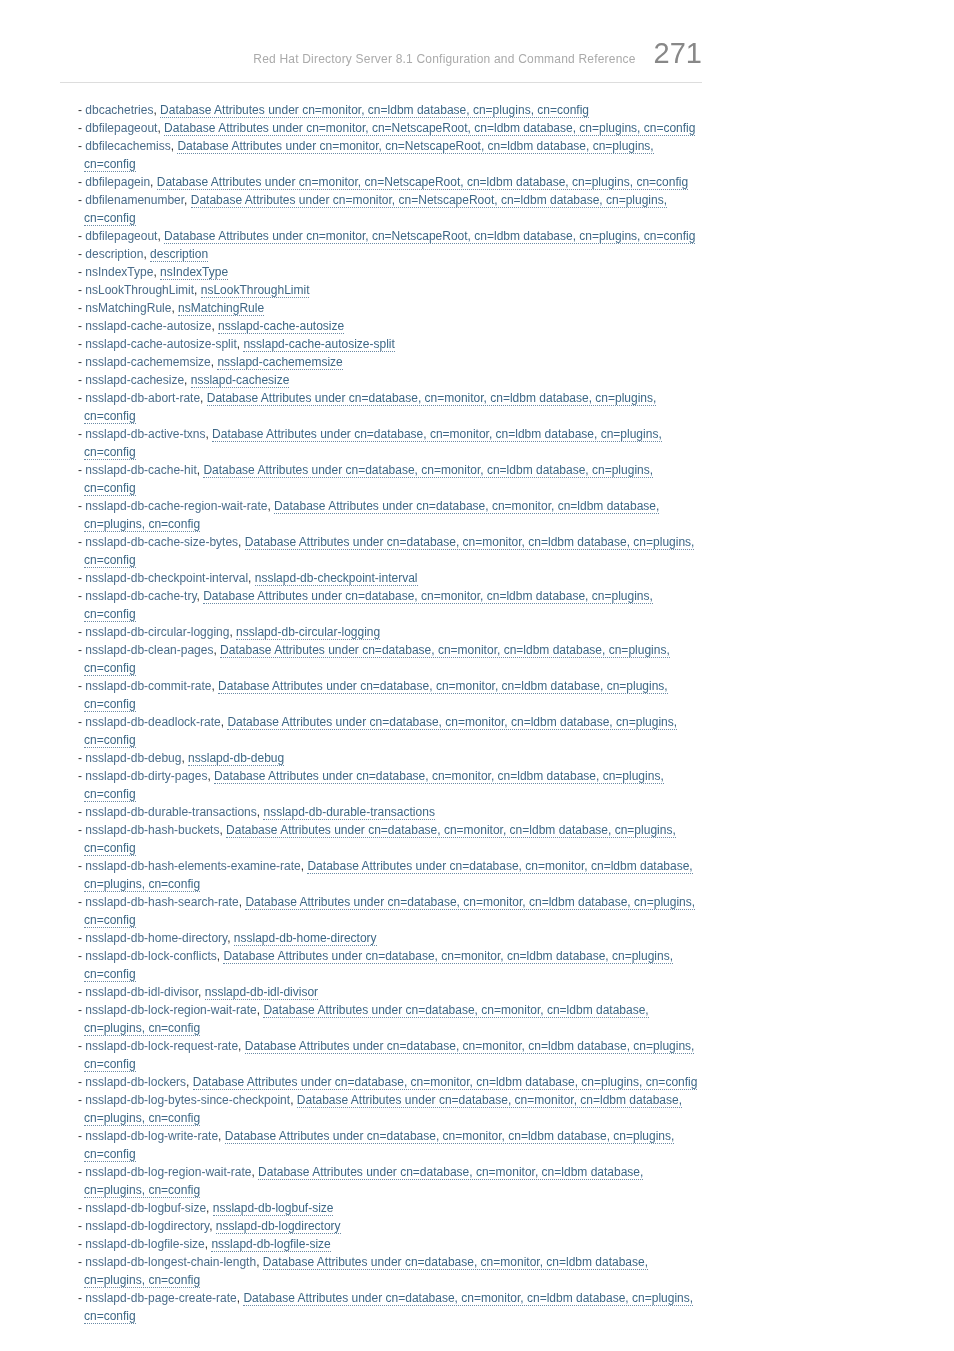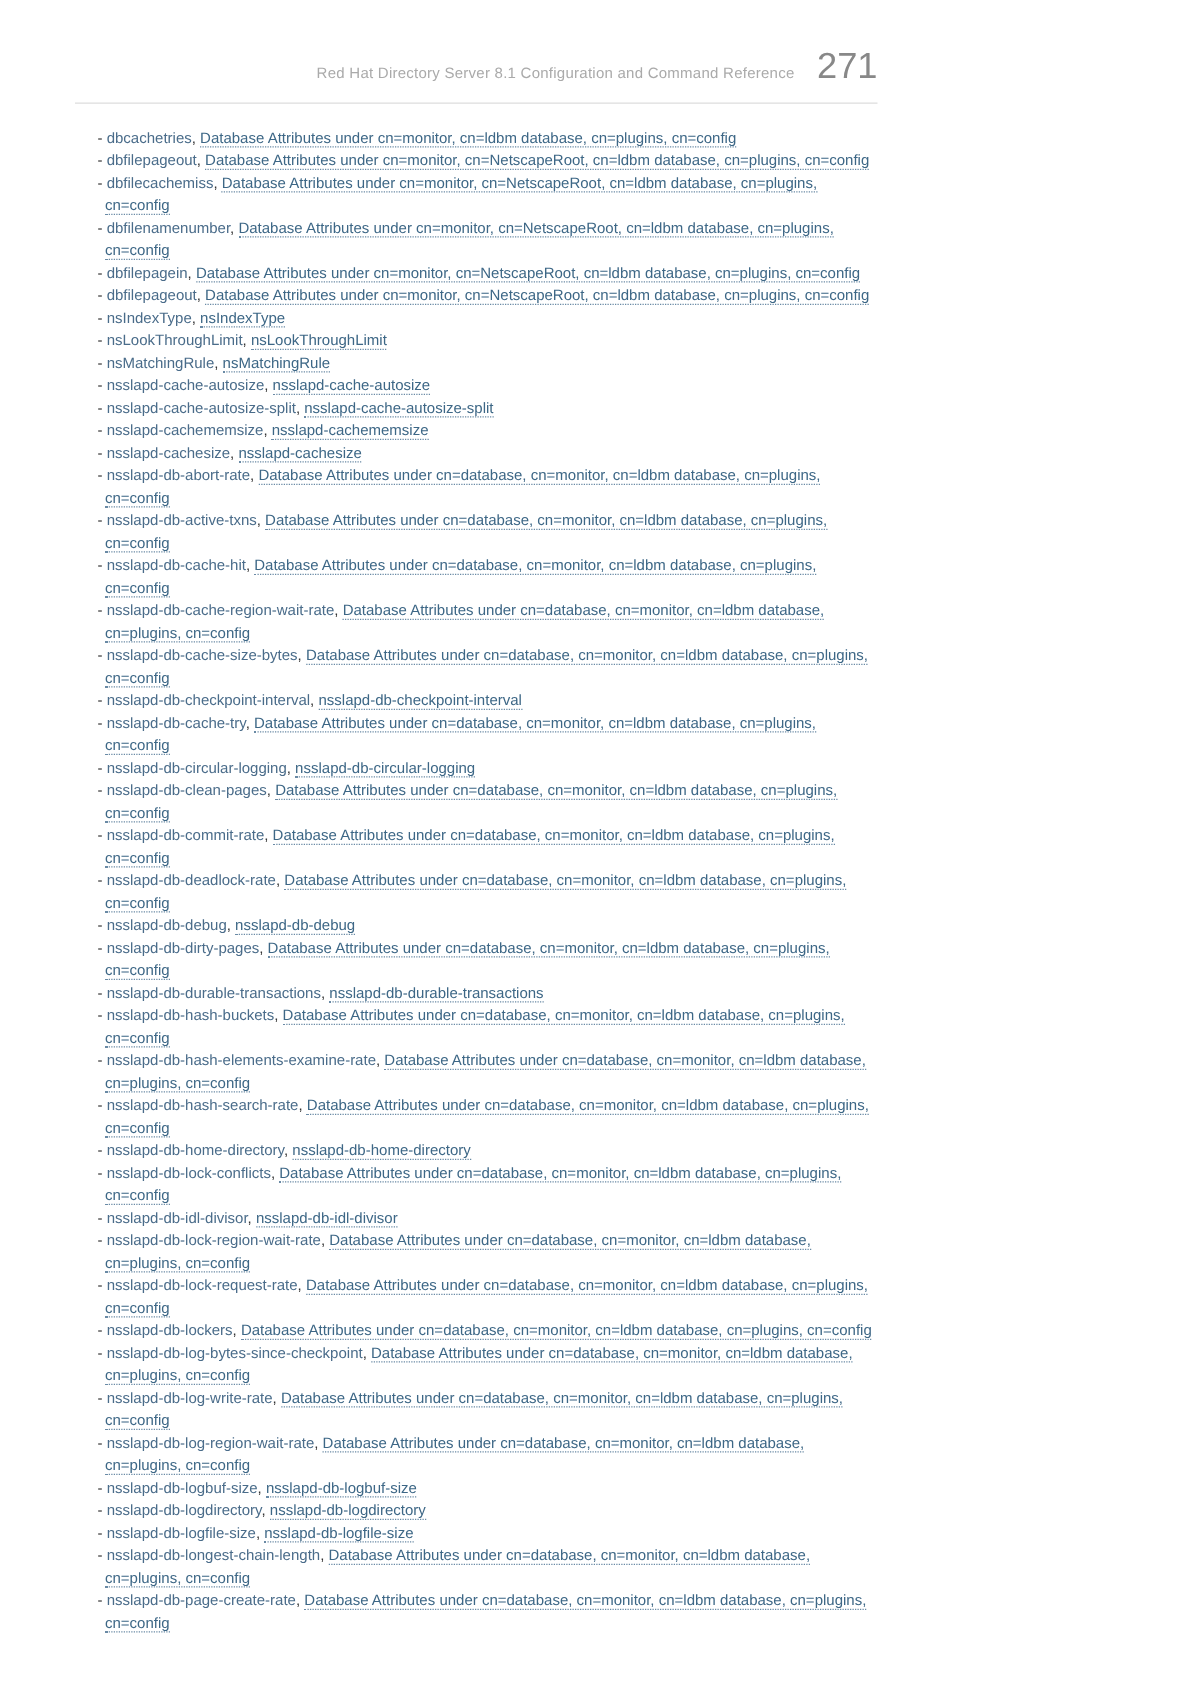--- a/index.html
+++ b/index.html
@@ -64,23 +64,24 @@
 
 <div class="page">
   <div class="header">
     <span class="header-title">Red Hat Directory Server 8.1 Configuration and Command Reference</span>
     <span class="page-number">271</span>
   </div>
   <div class="content" id="content">
       <div class="item"><span class="prefix-dash">- </span><span class="label">dbcachetries</span><span class="comma">, </span><a class="link" href="#">Database Attributes under cn=monitor, cn=ldbm database, cn=plugins, cn=config</a></div>
       <div class="item"><span class="prefix-dash">- </span><span class="label">dbfilepageout</span><span class="comma">, </span><a class="link" href="#">Database Attributes under cn=monitor, cn=NetscapeRoot, cn=ldbm database, cn=plugins, cn=config</a></div>
       <div class="item"><span class="prefix-dash">- </span><span class="label">dbfilecachemiss</span><span class="comma">, </span><a class="link" href="#">Database Attributes under cn=monitor, cn=NetscapeRoot, cn=ldbm database, cn=plugins, cn=config</a></div>
+      <div class="item"><span class="prefix-dash">- </span><span class="label">dbfilepagein</span><span class="comma">, </span><a class="link" href="#">Database Attributes under cn=monitor, cn=NetscapeRoot, cn=ldbm database, cn=plugins, cn=config</a></div>
       <div class="item"><span class="prefix-dash">- </span><span class="label">dbfilenamenumber</span><span class="comma">, </span><a class="link" href="#">Database Attributes under cn=monitor, cn=NetscapeRoot, cn=ldbm database, cn=plugins, cn=config</a></div>
-      <div class="item"><span class="prefix-dash">- </span><span class="label">dbfilepagein</span><span class="comma">, </span><a class="link" href="#">Database Attributes under cn=monitor, cn=NetscapeRoot, cn=ldbm database, cn=plugins, cn=config</a></div>
       <div class="item"><span class="prefix-dash">- </span><span class="label">dbfilepageout</span><span class="comma">, </span><a class="link" href="#">Database Attributes under cn=monitor, cn=NetscapeRoot, cn=ldbm database, cn=plugins, cn=config</a></div>
+      <div class="item"><span class="prefix-dash">- </span><span class="label">description</span><span class="comma">, </span><a class="link" href="#">description</a></div>
       <div class="item"><span class="prefix-dash">- </span><span class="label">nsIndexType</span><span class="comma">, </span><a class="link" href="#">nsIndexType</a></div>
       <div class="item"><span class="prefix-dash">- </span><span class="label">nsLookThroughLimit</span><span class="comma">, </span><a class="link" href="#">nsLookThroughLimit</a></div>
       <div class="item"><span class="prefix-dash">- </span><span class="label">nsMatchingRule</span><span class="comma">, </span><a class="link" href="#">nsMatchingRule</a></div>
       <div class="item"><span class="prefix-dash">- </span><span class="label">nsslapd-cache-autosize</span><span class="comma">, </span><a class="link" href="#">nsslapd-cache-autosize</a></div>
       <div class="item"><span class="prefix-dash">- </span><span class="label">nsslapd-cache-autosize-split</span><span class="comma">, </span><a class="link" href="#">nsslapd-cache-autosize-split</a></div>
       <div class="item"><span class="prefix-dash">- </span><span class="label">nsslapd-cachememsize</span><span class="comma">, </span><a class="link" href="#">nsslapd-cachememsize</a></div>
       <div class="item"><span class="prefix-dash">- </span><span class="label">nsslapd-cachesize</span><span class="comma">, </span><a class="link" href="#">nsslapd-cachesize</a></div>
       <div class="item"><span class="prefix-dash">- </span><span class="label">nsslapd-db-abort-rate</span><span class="comma">, </span><a class="link" href="#">Database Attributes under cn=database, cn=monitor, cn=ldbm database, cn=plugins, cn=config</a></div>
       <div class="item"><span class="prefix-dash">- </span><span class="label">nsslapd-db-active-txns</span><span class="comma">, </span><a class="link" href="#">Database Attributes under cn=database, cn=monitor, cn=ldbm database, cn=plugins, cn=config</a></div>
       <div class="item"><span class="prefix-dash">- </span><span class="label">nsslapd-db-cache-hit</span><span class="comma">, </span><a class="link" href="#">Database Attributes under cn=database, cn=monitor, cn=ldbm database, cn=plugins, cn=config</a></div>

